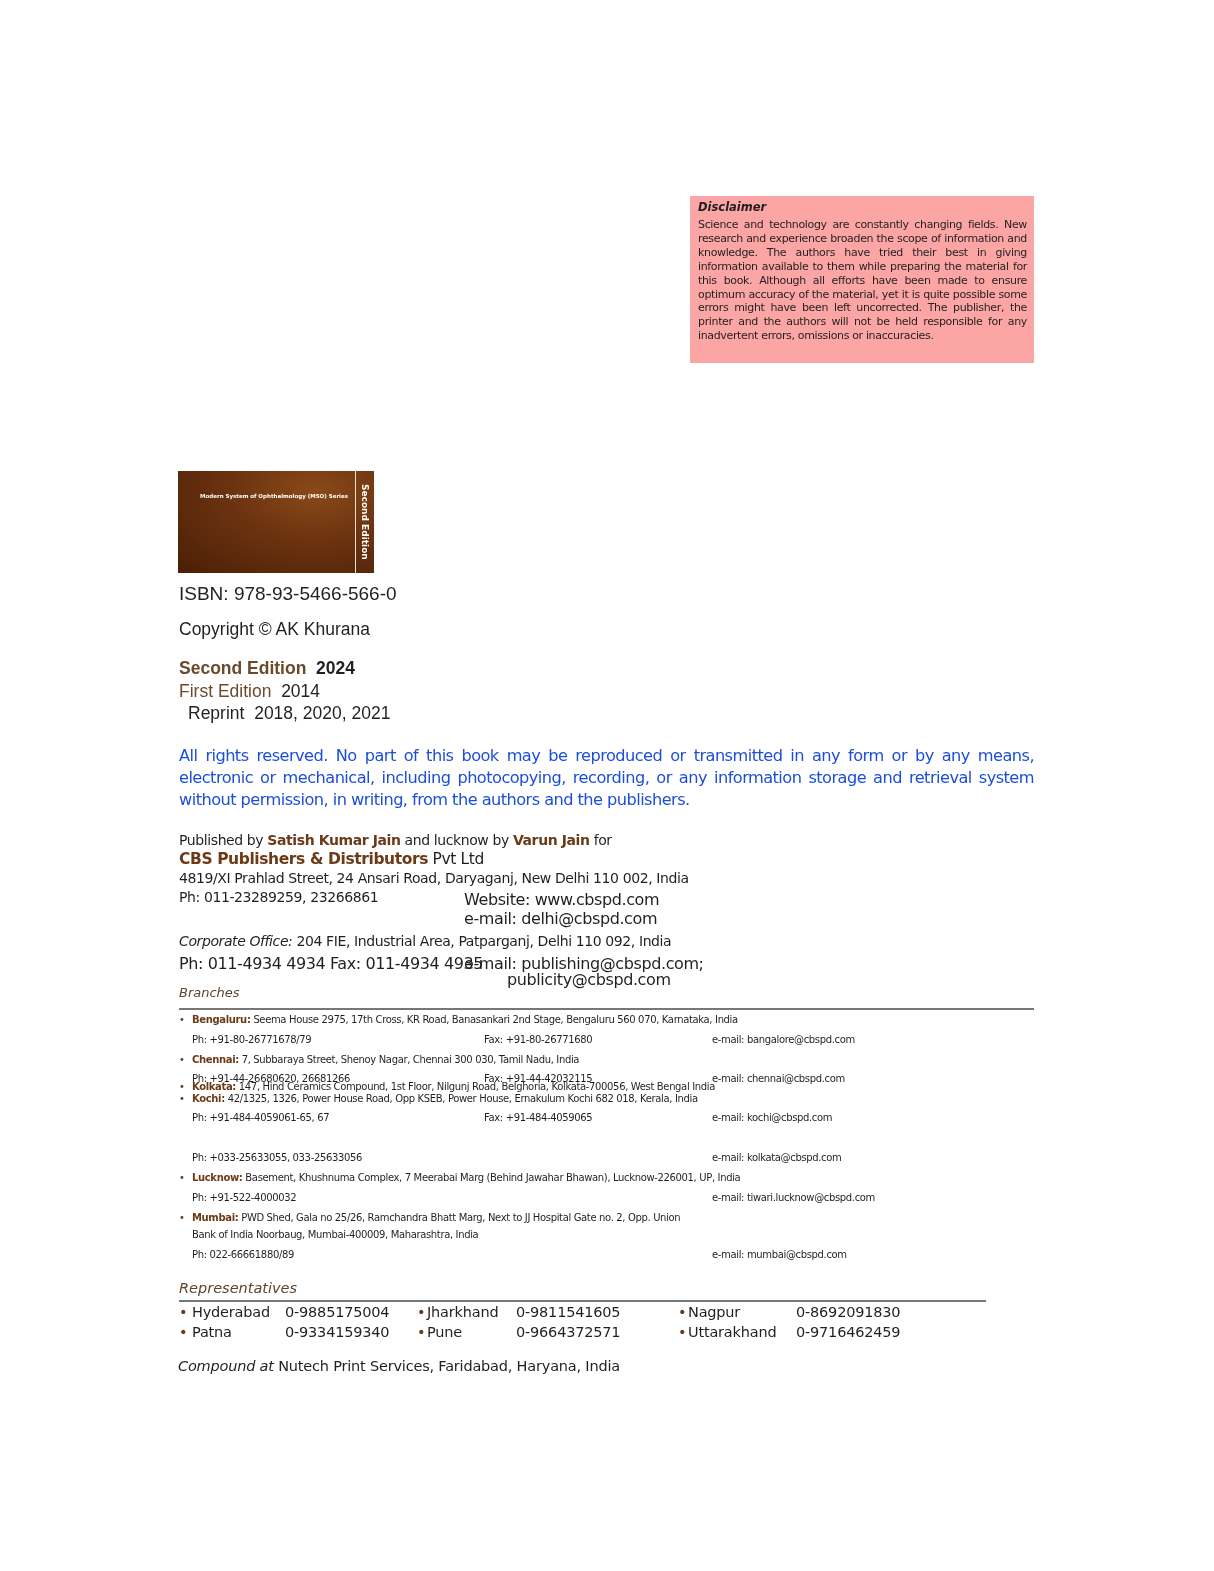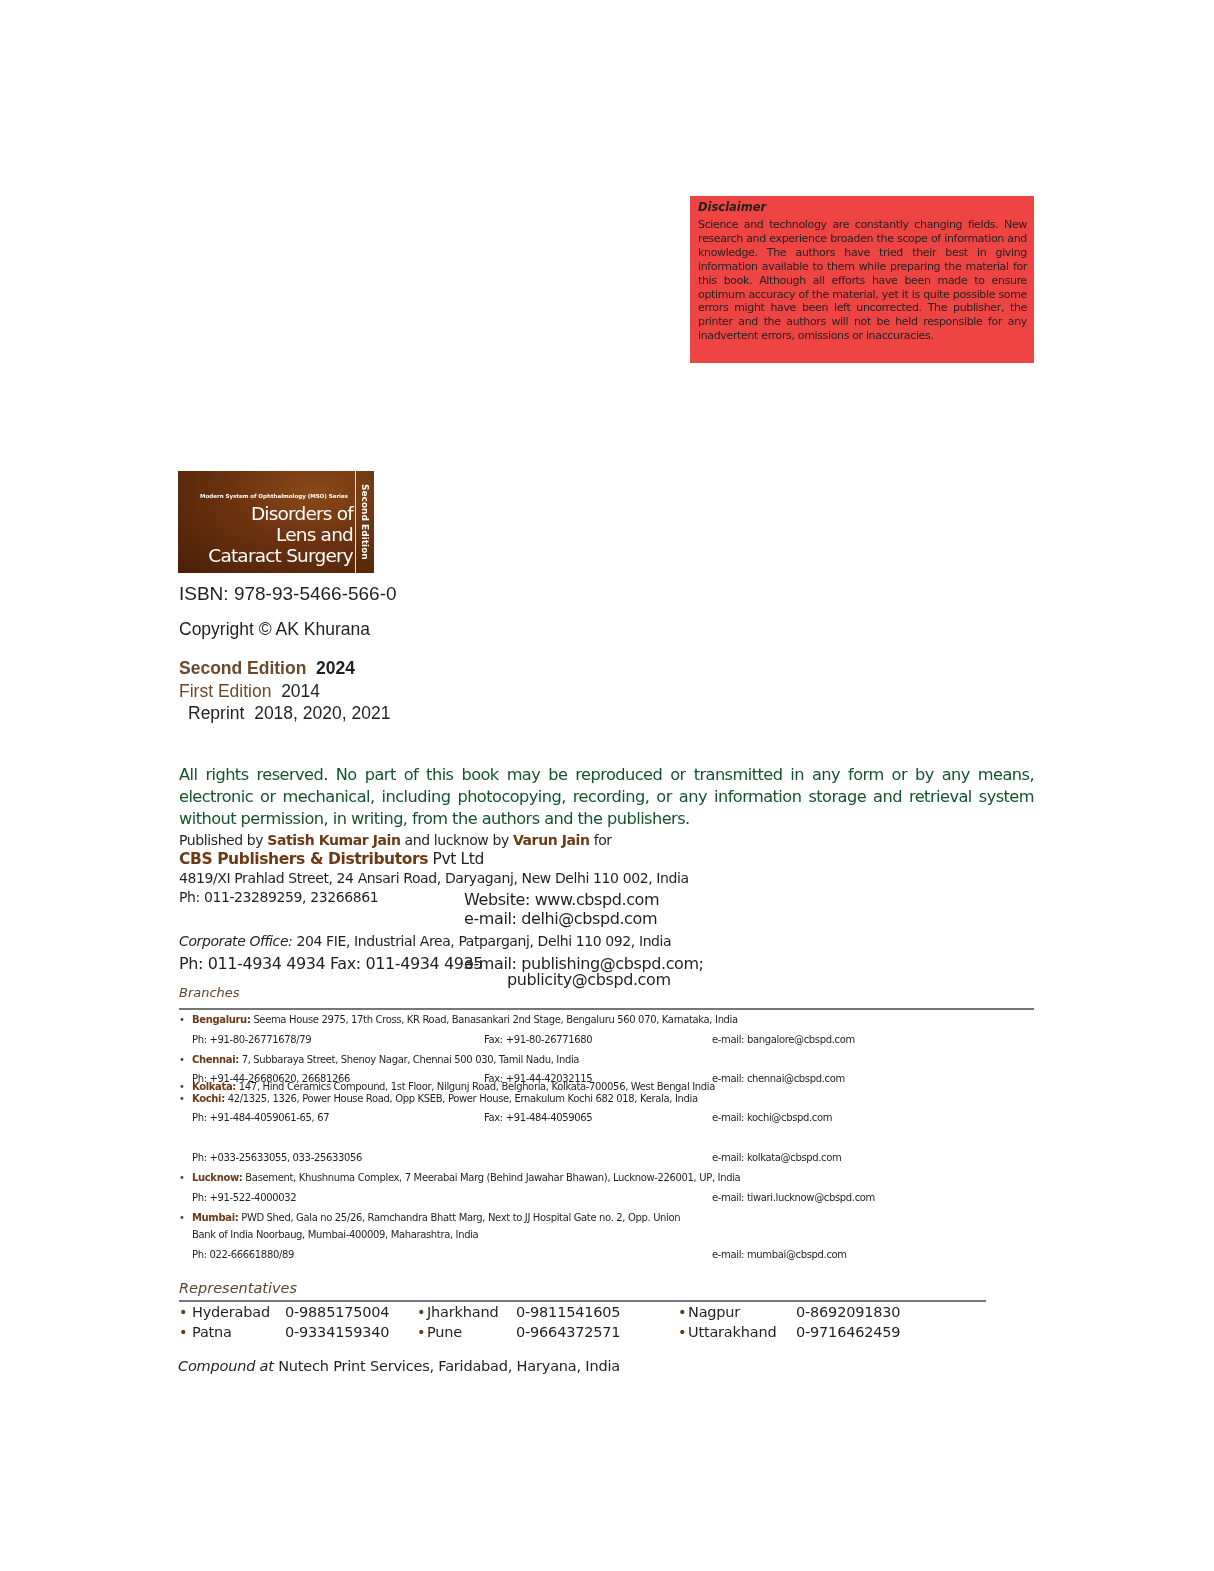--- a/index.html
+++ b/index.html
@@ -1,37 +1,37 @@
 <!DOCTYPE html>
 <html><head>
 <meta charset="utf-8">
 <style>
   html, body { margin: 0; padding: 0; background: #ffffff; }
   body { width: 1214px; height: 1571px; position: relative; font-family: "DejaVu Sans", sans-serif; color: #231f20; overflow: hidden; }
 
-  .disclaimer { position: absolute; left: 690px; top: 196px; width: 344px; height: 167px; background: #ef4444; box-sizing: border-box; padding: 4px 7px 0 8px; }
+  .disclaimer { position: absolute; left: 690px; top: 196px; width: 344px; height: 167px; background: #fca5a5; box-sizing: border-box; padding: 4px 7px 0 8px; }
   .disclaimer .dtitle { font-size: 11.5px; font-weight: bold; font-style: italic; color: #231f20; margin-bottom: 4px; }
   .disclaimer .dbody { font-size: 11px; line-height: 13.9px; letter-spacing: -0.35px; text-align: justify; color: #231f20; }
 
   .cover { position: absolute; left: 178px; top: 471px; width: 196px; height: 102px; background: radial-gradient(ellipse at 70% 20%, #8a4a18 0%, #6b3210 45%, #4a1f06 100%); overflow: hidden; }
   .cover .spine { position: absolute; left: 177px; top: 0; width: 1px; height: 102px; background: #f0e0d0; }
   .cover .series { position: absolute; left: 22px; top: 22px; font-size: 5.5px; color: #fff; font-weight: bold; white-space: nowrap; }
   .cover .ctitle { position: absolute; right: 21px; top: 32px; text-align: right; color: #fff; font-size: 18.5px; line-height: 21px; letter-spacing: -0.8px; white-space: nowrap; }
   .cover .edition { position: absolute; left: 178px; top: 0; width: 18px; height: 102px; display: flex; align-items: center; justify-content: center; }
   .cover .edition span { writing-mode: vertical-rl; color: #fff; font-size: 9px; font-weight: bold; white-space: nowrap; }
 
   .isbn { position: absolute; left: 179px; top: 583px; font-family: "Liberation Sans", sans-serif; font-size: 19px; color: #231f20; }
   .copyright { position: absolute; left: 179px; top: 619px; font-family: "Liberation Sans", sans-serif; font-size: 17.5px; color: #231f20; }
   .ed { position: absolute; left: 179px; font-family: "Liberation Sans", sans-serif; font-size: 17.5px; color: #231f20; white-space: pre; }
   .ed .lbl { color: #6b4a2c; }
   .ed2 { top: 658px; font-weight: bold; }
   .ed1 { top: 681px; }
   .edr { top: 703px; left: 188px; }
 
-  .rights { position: absolute; left: 179px; top: 745px; width: 855px; font-size: 16.2px; line-height: 22px; text-align: justify; letter-spacing: -0.55px; color: #14532d; margin-top: 19px; }
+  .rights { position: absolute; left: 179px; top: 745px; width: 855px; font-size: 16.2px; line-height: 22px; text-align: justify; letter-spacing: -0.55px; color: #1d4ed8; }
 
   .small { position: absolute; font-size: 14px; color: #231f20; white-space: nowrap; letter-spacing: -0.4px; }
   .brn { color: #6b3a17; font-weight: bold; margin-top: 12px; }
   .tiny { font-size: 16px; text-align: right; }
 
   .heading { position: absolute; left: 179px; font-style: italic; color: #5d4530; white-space: nowrap; }
   .rule { position: absolute; left: 179px; height: 1.5px; background: #777; }
 
   .branch { position: absolute; left: 179px; font-size: 10px; color: #231f20; white-space: nowrap; letter-spacing: -0.35px; }
   .bullet { color: #6b3a17; display: inline-block; width: 13px; }
@@ -43,25 +43,20 @@
 </head>
 <body>
 
 <div class="disclaimer">
   <div class="dtitle">Disclaimer</div>
   <div class="dbody">Science and technology are constantly changing fields. New research and experience broaden the scope of information and knowledge. The authors have tried their best in giving information available to them while preparing the material for this book. Although all efforts have been made to ensure optimum accuracy of the material, yet it is quite possible some errors might have been left uncorrected. The publisher, the printer and the authors will not be held responsible for any inadvertent errors, omissions or inaccuracies.</div>
 </div>
 
 <div class="cover">
   <div class="series">Modern System of Ophthalmology (MSO) Series</div>
-  <div class="ctitle">
-    <div>Disorders of</div>
-    <div>Lens and</div>
-    <div>Cataract Surgery</div>
-  </div>
   <div class="spine"></div>
   <div class="edition">
       <span>Second Edition</span>
     </div>
 </div>
 
 <div class="isbn">ISBN: 978-93-5466-566-0</div>
 <div class="copyright">Copyright © AK Khurana</div>
 
 <div class="ed ed2"><span class="lbl">Second Edition</span>  <span>2024</span></div>
@@ -98,21 +93,21 @@
 <div class="heading" style="top:985px; font-size:13px;">Branches</div>
 <div class="rule" style="top:1008px; width:855px;"></div>
 
 <div class="branch" style="top:1014px;"><span class="bullet">•</span><span class="bname">Bengaluru:</span> <span>Seema House 2975, 17th Cross, KR Road, Banasankari 2nd Stage, Bengaluru 560 070, Karnataka, India</span></div>
 <div class="branch" style="top:1034px;">
     <span class="col" style="left:13px;">Ph: +91-80-26771678/79</span>
     <span class="col" style="left:305px;">Fax: +91-80-26771680</span>
     <span class="col" style="left:533px;">e-mail: bangalore@cbspd.com</span>
   </div>
 
-<div class="branch" style="top:1054px;"><span class="bullet">•</span><span class="bname">Chennai:</span> <span>7, Subbaraya Street, Shenoy Nagar, Chennai 500 030, Tamil Nadu, India</span></div>
+<div class="branch" style="top:1054px;"><span class="bullet">•</span><span class="bname">Chennai:</span> <span>7, Subbaraya Street, Shenoy Nagar, Chennai 300 030, Tamil Nadu, India</span></div>
 <div class="branch" style="top:1073px;">
     <span class="col" style="left:13px;">Ph: +91-44-26680620, 26681266</span>
     <span class="col" style="left:305px;">Fax: +91-44-42032115</span>
     <span class="col" style="left:533px;">e-mail: chennai@cbspd.com</span>
   </div>
 
 <div class="branch" style="top:1093px;"><span class="bullet">•</span><span class="bname">Kochi:</span> <span>42/1325, 1326, Power House Road, Opp KSEB, Power House, Ernakulum Kochi 682 018, Kerala, India</span></div>
 <div class="branch" style="top:1112px;">
     <span class="col" style="left:13px;">Ph: +91-484-4059061-65, 67</span>
     <span class="col" style="left:305px;">Fax: +91-484-4059065</span>

